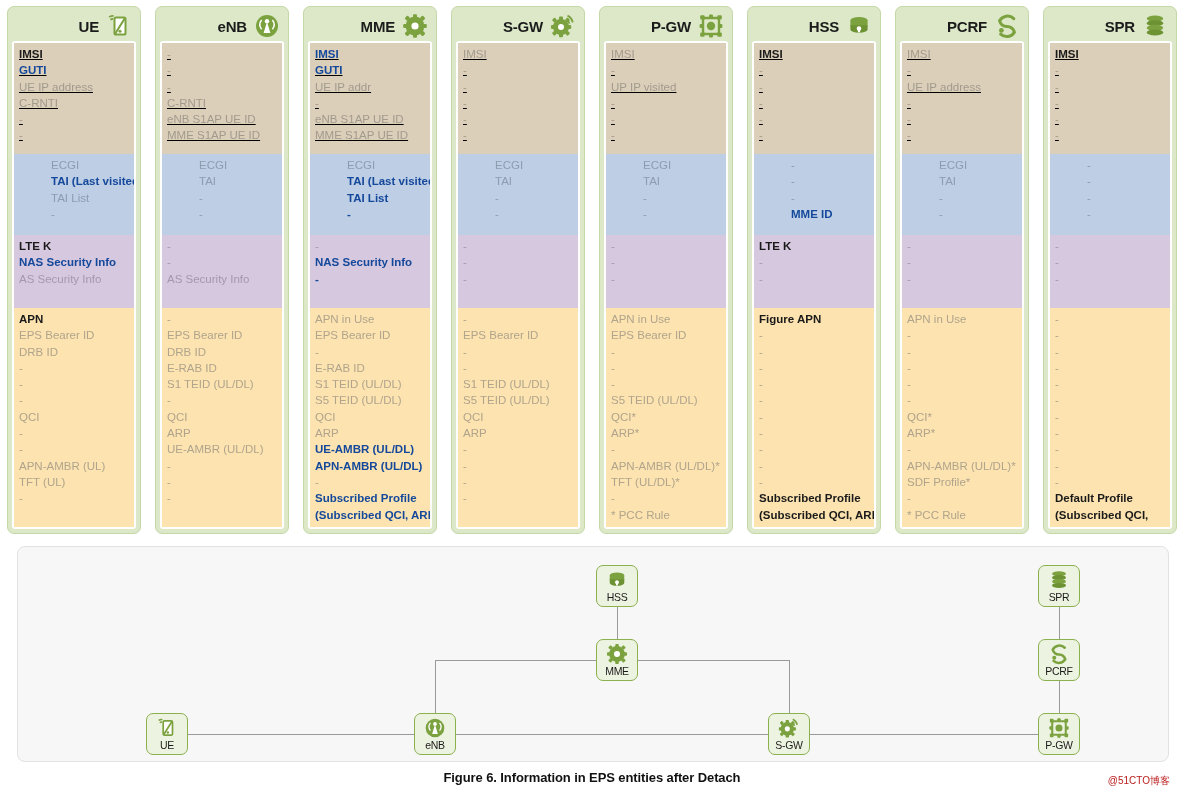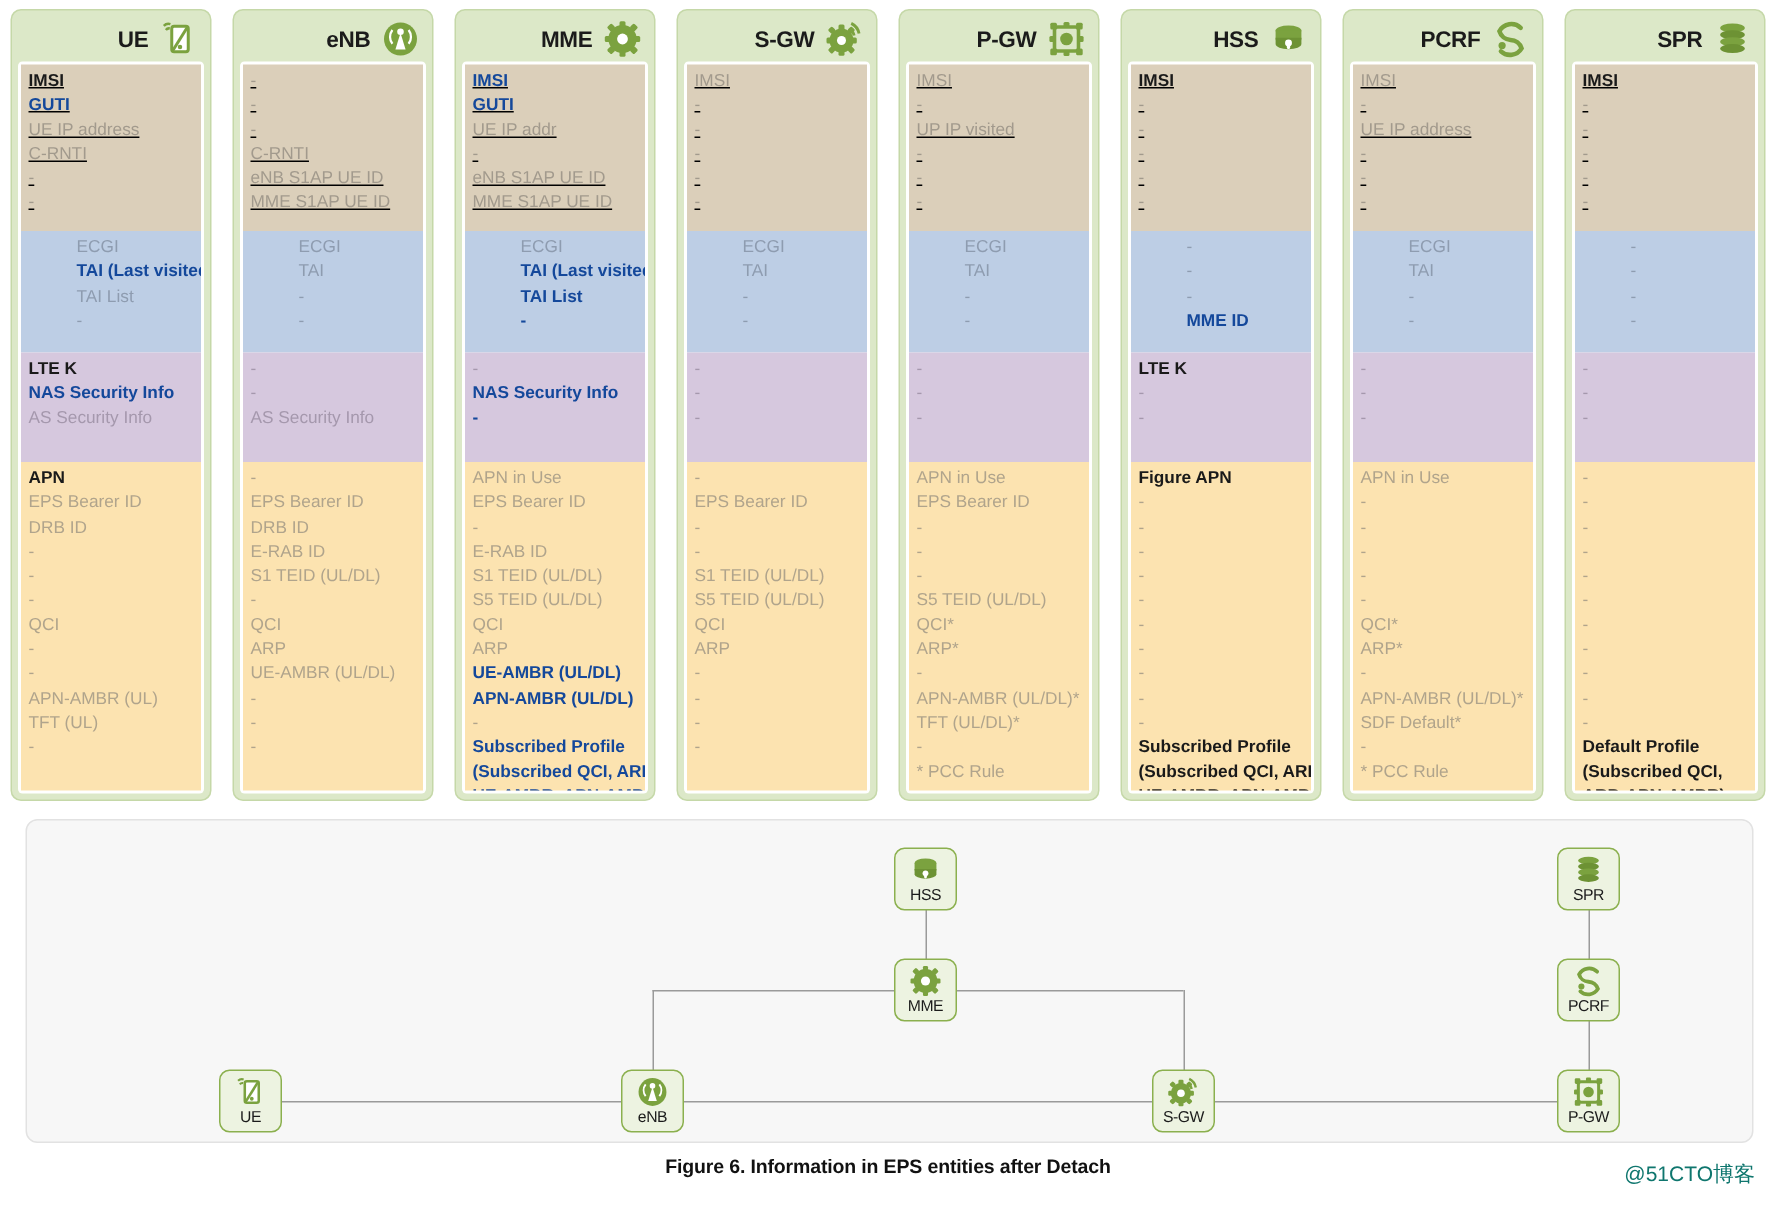--- a/index.html
+++ b/index.html
@@ -92,21 +92,21 @@
   .wire{position:absolute;background:#9a9a9a;z-index:1;}
 
   .caption{
     position:absolute;left:0;top:770px;width:1184px;
     text-align:center;
     font-size:13px;font-weight:bold;color:#111111;
     letter-spacing:-0.1px;
   }
   .watermark{
     position:absolute;right:14px;top:774px;
-    font-size:14px;color:#0f766e;
+    font-size:10px;color:#b91c1c;
     font-family:"Liberation Sans", sans-serif;
   }
 </style>
 </head>
 <body>
 
 <div class="page">
 
   <div class="cols" id="cols">
       <div class="col">
@@ -477,21 +477,21 @@
               <div class="line greyo">APN in Use</div>
               <div class="line greyo">-</div>
               <div class="line greyo">-</div>
               <div class="line greyo">-</div>
               <div class="line greyo">-</div>
               <div class="line greyo">-</div>
               <div class="line greyo">QCI*</div>
               <div class="line greyo">ARP*</div>
               <div class="line greyo">-</div>
               <div class="line greyo">APN-AMBR (UL/DL)*</div>
-              <div class="line greyo">SDF Default*</div>
+              <div class="line greyo">SDF Profile*</div>
               <div class="line greyo">-</div>
               <div class="line greyo"></div>
               <div class="line greyo">* PCC Rule</div>
             </div>
           </div>
         </div>
       </div>
       <div class="col">
         <div class="card">
           <div class="card-head">

